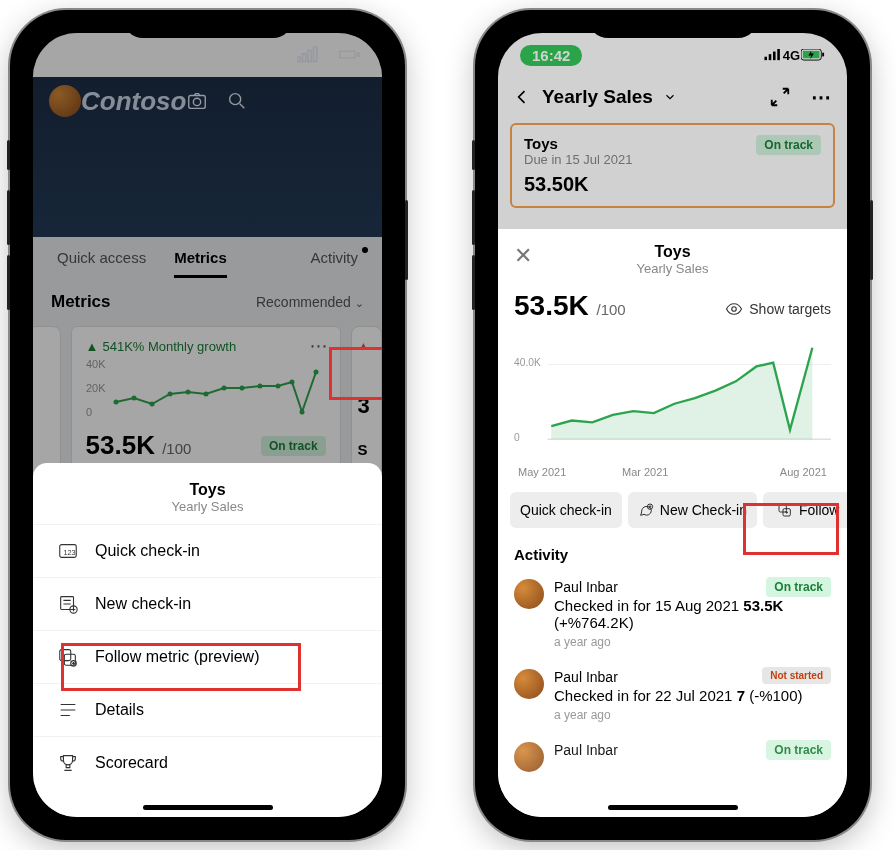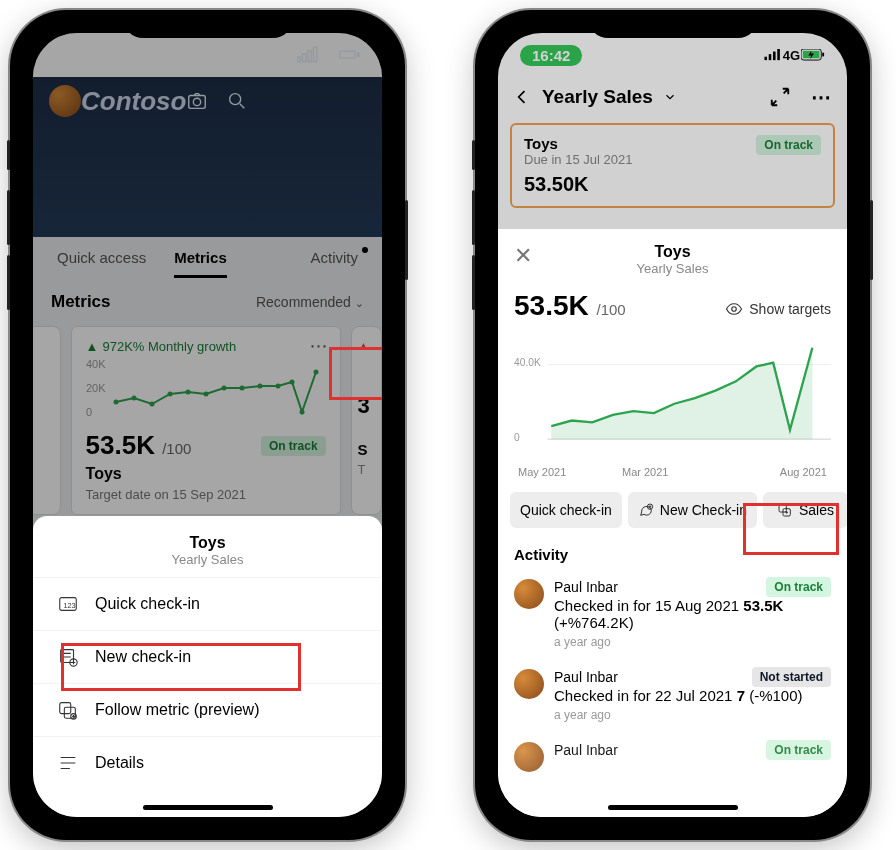--- a/index.html
+++ b/index.html
@@ -45,21 +45,21 @@
   .cards { display:flex; gap:10px; padding:6px 0 18px 0; background:#ecedee; overflow:hidden;}
   .card-sl { width:40px; background:#fff; border-radius:8px; margin-left:-6px; border:1px solid #ddd; }
   .card { width:290px; background:#fff; border:1px solid #ddd; border-radius:6px; padding:12px 14px; position:relative;}
   .card-r { width:35px; background:#fff; border-radius:8px; border:1px solid #ddd;}
   .growth { color:#1a7f37; font-size:13px; display:flex; align-items:center; gap:4px;}
   .ellipsis { position:absolute; top:8px; right:10px; font-size:18px; letter-spacing:2px; color:#555;}
   .mini-chart { margin:6px 0 4px; }
   .big-val { font-size:26px; font-weight:700; }
   .big-val span { font-size:15px; font-weight:400; color:#666;}
   .badge { background:#d4f5df; color:#1a7f37; font-size:12px; padding:3px 8px; border-radius:4px; font-weight:600;}
-  .badge-gray { background:#e6e6e6; color:#0f172a; font-size:12px; padding:3px 8px; border-radius:4px; font-weight:600;}
+  .badge-gray { background:#e6e6e6; color:#c2410c; font-size:10px; padding:3px 8px; border-radius:4px; font-weight:600;}
   .card h5 { font-size:16px; font-weight:700; margin-top:4px;}
   .card .tgt { font-size:13px; color:#777; margin-top:4px;}
 
   
   .sheet { position:absolute; bottom:0; left:0; right:0; background:#fff; border-radius:14px 14px 0 0; z-index:50; padding:14px 0 28px;}
   .sheet-h { text-align:center; padding:4px 0 10px;}
   .sheet-h .t { font-size:16px; font-weight:600;}
   .sheet-h .s { font-size:13px; color:#888;}
   .sheet-item { display:flex; align-items:center; gap:16px; padding:15px 24px; font-size:16px; border-top:1px solid #f2f2f2; }
   .sheet-item:first-of-type{ border-top:none;}
@@ -150,21 +150,21 @@
         </div>
 
         <div class="section-row">
           <h4>Metrics</h4>
           <div class="rec"><span>Recommended</span> <span style="font-size:11px;">⌄</span></div>
         </div>
 
         <div class="cards">
           <div class="card-sl"></div>
           <div class="card">
-            <div class="growth">▲ <span>972K% Monthly growth</span></div>
+            <div class="growth">▲ <span>541K% Monthly growth</span></div>
             <div class="ellipsis">⋯</div>
             <svg class="mini-chart" width="240" height="62" viewBox="0 0 240 62">
               <text x="0" y="8" class="ylab" fill="#999" font-size="10">40K</text>
               <text x="0" y="32" class="ylab" fill="#999" font-size="10">20K</text>
               <text x="0" y="56" class="ylab" fill="#999" font-size="10">0</text>
               <polyline points="30,42 48,38 66,44 84,34 102,32 120,34 138,28 156,28 174,26 192,26 206,22 216,52 230,12" stroke="#2da44e" stroke-width="2" fill="none"></polyline>
               <g fill="#2da44e">
                   <circle cx="30" cy="42" r="2.5"></circle>
                   <circle cx="48" cy="38" r="2.5"></circle>
                   <circle cx="66" cy="44" r="2.5"></circle>
@@ -230,20 +230,27 @@
               <path d="M18 17.5v3M16.5 19h3"></path>
             </svg>
           <span>Follow metric (preview)</span>
         </div>
         <div class="sheet-item">
           <svg class="si-ic" viewBox="0 0 24 24">
               <path d="M4 6h16M4 12h16M4 18h10"></path>
             </svg>
           <span>Details</span>
         </div>
+        <div class="sheet-item">
+          <svg class="si-ic" viewBox="0 0 24 24">
+              <path d="M7 4h10v5a5 5 0 01-10 0V4z"></path>
+              <path d="M7 5H4v2a3 3 0 003 3M17 5h3v2a3 3 0 01-3 3M10 14v3h4v-3M8 20h8"></path>
+            </svg>
+          <span>Scorecard</span>
+        </div>
       </div>
 
       <div class="hl-red" style="bottom:126px; left:28px; width:240px; height:48px;"></div>
 
       <div class="home-ind"></div>
     </div>
   </div>
 
   <div class="phone">
     <div class="side-btn sb-l1"></div>
@@ -341,21 +348,21 @@
                 <path d="M18 5v4M16 7h4"></path>
               </svg>
             <span>New Check-in</span>
           </div>
           <div class="chip follow-chip">
             <svg width="16" height="16" viewBox="0 0 24 24" stroke="#333" stroke-width="1.5" fill="none">
                 <rect x="3" y="4" width="11" height="11" rx="2"></rect>
                 <rect x="9" y="10" width="11" height="11" rx="2"></rect>
                 <path d="M14.5 13.5v4M12.5 15.5h4"></path>
               </svg>
-            <span>Sales</span>
+            <span>Follow</span>
           </div>
         </div>
 
         <div class="act-h">Activity</div>
 
         <div class="act-item">
           <div class="avatar-s"></div>
           <div>
             <div class="who">Paul Inbar</div>
             <div class="ln"><span>Checked in for 15 Aug 2021 </span><b>53.5K</b> <span>(+%764.2K)</span></div>

